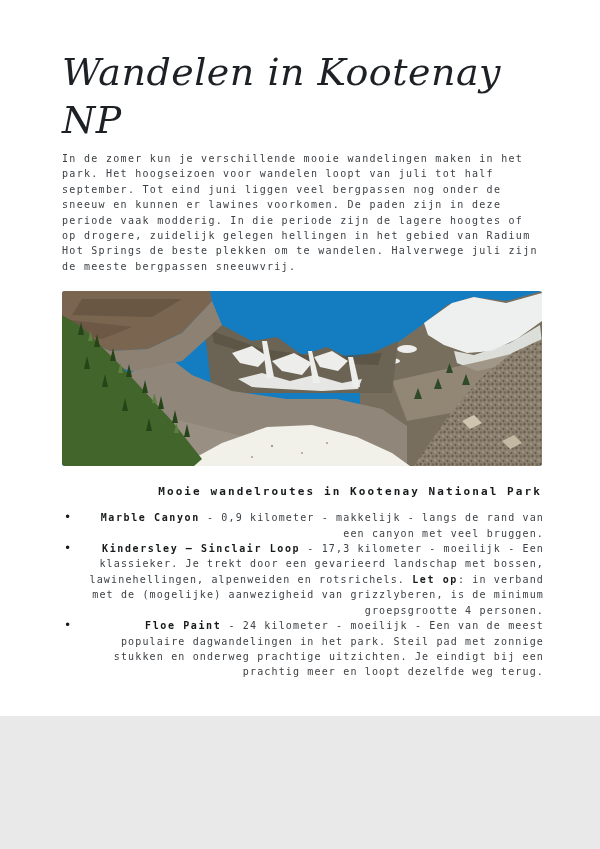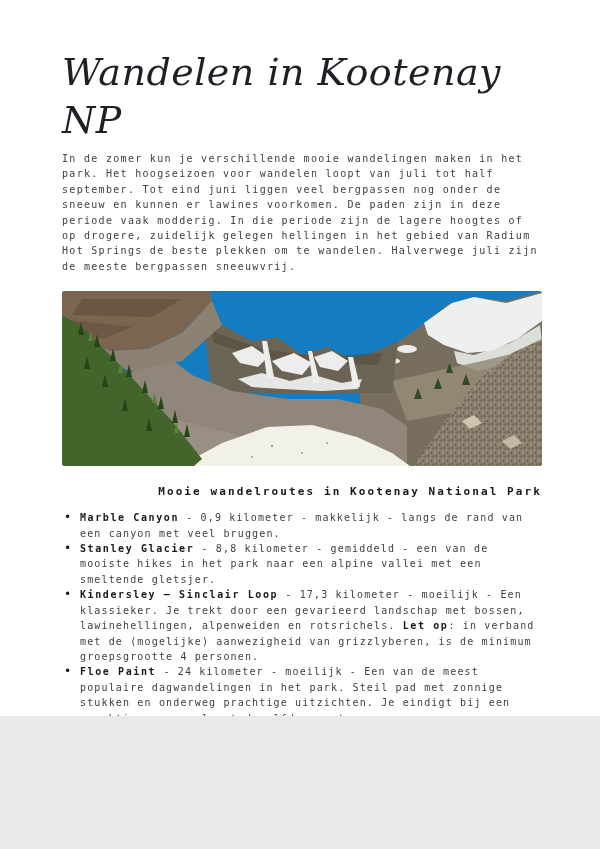--- a/index.html
+++ b/index.html
@@ -49,20 +49,21 @@
     font-weight: bold;
     letter-spacing: 2.1px;
     color: #17191b;
     text-align: right;
   }
   .routes {
     margin: 12px 0 0 0;
     padding: 0;
     list-style: none;
     width: 482px;
+    text-align: right;
   }
   .routes li {
     position: relative;
     padding-left: 18px;
     font-size: 10px;
     line-height: 15.4px;
     letter-spacing: 1.15px;
     color: #3d4145;
   }
   .routes li::before {
@@ -177,23 +178,20 @@
     </svg>
   </figure>
 
   <h2 class="section-heading">Mooie wandelroutes in Kootenay National Park</h2>
 
   <ul class="routes">
     <li>
       <strong>Marble Canyon</strong><span> - 0,9 kilometer - makkelijk - langs de rand van een canyon met veel bruggen.</span>
     </li>
     <li>
-      <strong>Stanley Glacier</strong><span> - 8,8 kilometer - gemiddeld - een van de mooiste hikes in het park naar een alpine vallei met een smeltende gletsjer.</span>
-    </li>
-    <li>
       <strong>Kindersley – Sinclair Loop</strong><span> - 17,3 kilometer - moeilijk - Een klassieker. Je trekt door een gevarieerd landschap met bossen, lawinehellingen, alpenweiden en rotsrichels. </span><strong>Let op</strong><span>: in verband met de (mogelijke) aanwezigheid van grizzlyberen, is de minimum groepsgrootte 4 personen.</span>
     </li>
     <li>
       <strong>Floe Paint</strong><span> - 24 kilometer - moeilijk - Een van de meest populaire dagwandelingen in het park. Steil pad met zonnige stukken en onderweg prachtige uitzichten. Je eindigt bij een prachtig meer en loopt dezelfde weg terug.</span>
     </li>
   </ul>
 
 </div>
 
 </body></html>

